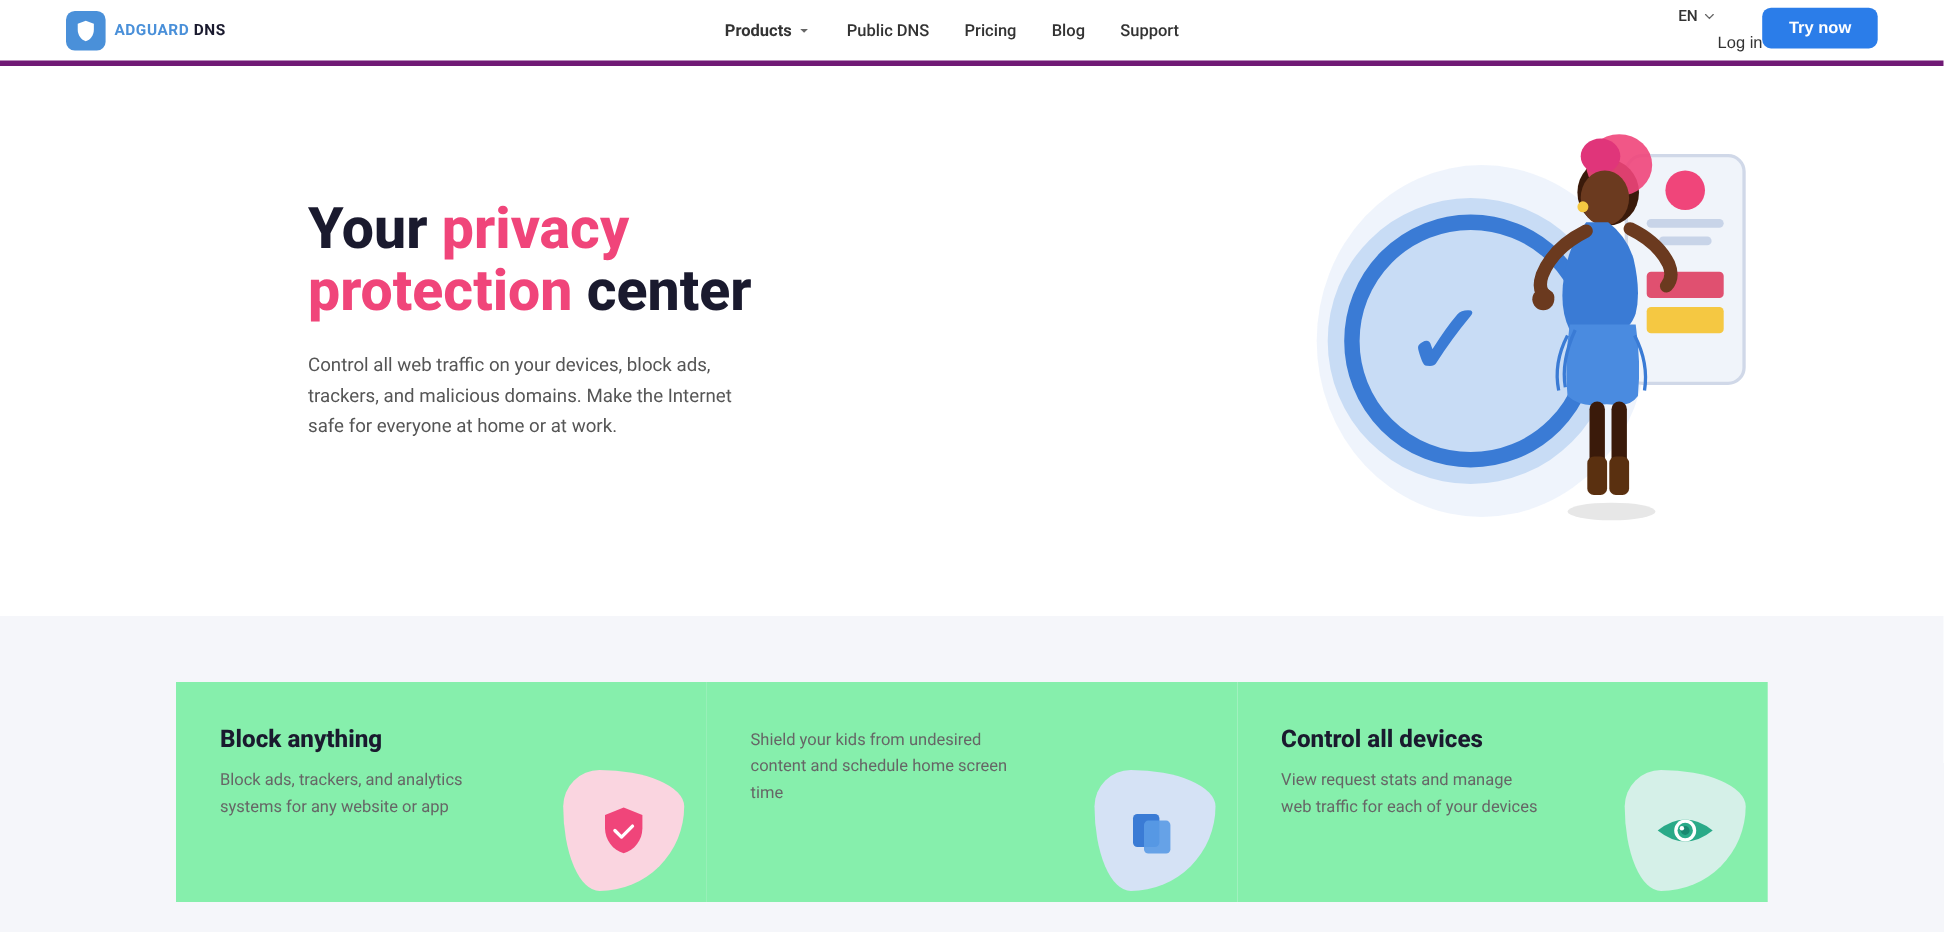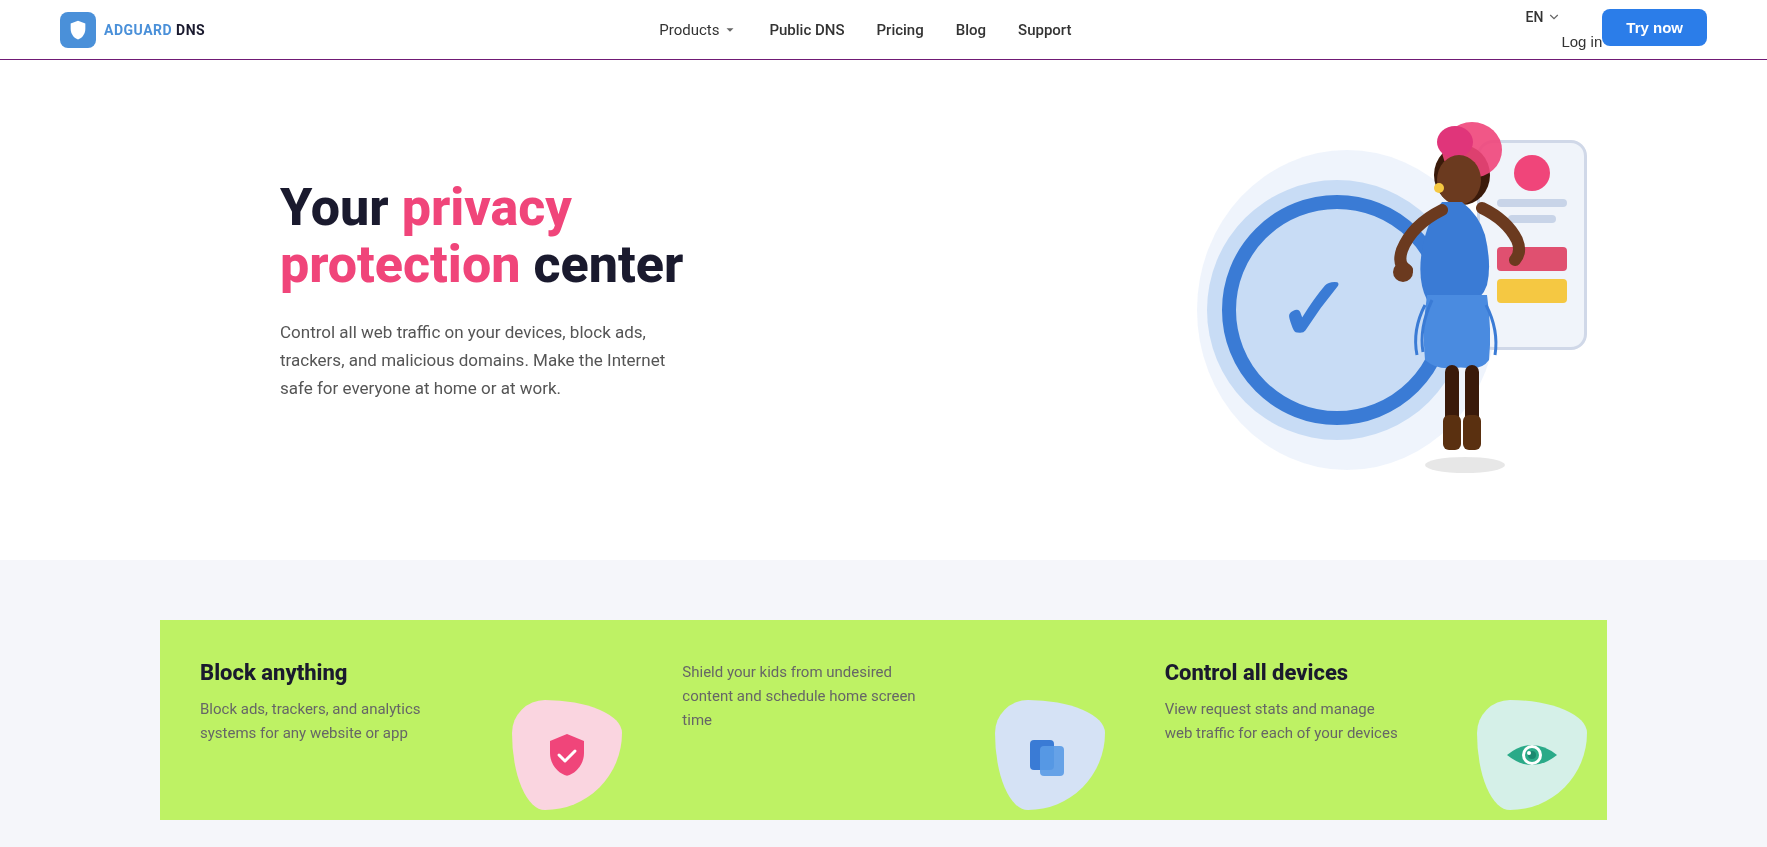--- a/index.html
+++ b/index.html
@@ -1,35 +1,35 @@
 <!DOCTYPE html>
 <html><head>
   <meta charset="utf-8">
   <style>
     * { margin: 0; padding: 0; box-sizing: border-box; }
     body { font-family: -apple-system, BlinkMacSystemFont, 'Segoe UI', Roboto, sans-serif; background: #fff; color: #1a1a2e; overflow-x: hidden; }
 
     
     nav {
       display: flex; align-items: center; justify-content: space-between;
-      padding: 0 60px; height: 60px; border-bottom: 1px solid #701a75;
+      padding: 0 60px; height: 60px; border-bottom: 5px solid #701a75;
       position: sticky; top: 0; background: #fff; z-index: 100;
     }
     .logo { display: flex; align-items: center; gap: 8px; text-decoration: none; }
     .logo-icon {
       width: 36px; height: 36px; background: #4a90d9; border-radius: 8px;
       display: flex; align-items: center; justify-content: center;
     }
     .logo-icon svg { width: 22px; height: 22px; fill: white; }
     .logo-text { font-size: 14px; font-weight: 700; color: #1a1a2e; letter-spacing: 0.5px; text-transform: uppercase; }
     .logo-text span { color: #4a90d9; }
 
     .nav-links { display: flex; align-items: center; gap: 32px; }
     .nav-links a { text-decoration: none; color: #333; font-size: 15px; font-weight: 500; }
-    .nav-dropdown { display: flex; align-items: center; gap: 4px; cursor: pointer; color: #333; font-size: 15px; font-weight: 400; }
+    .nav-dropdown { display: flex; align-items: center; gap: 4px; cursor: pointer; color: #333; font-size: 15px; font-weight: 700; }
     .nav-dropdown svg { width: 14px; height: 14px; fill: #666; }
 
     .nav-right { display: flex; align-items: flex-start; }
     .lang-selector { display: flex; align-items: center; gap: 4px; cursor: pointer; font-size: 14px; color: #333; font-weight: 500; }
     .lang-selector svg { width: 14px; height: 14px; fill: #666; }
     .btn-login { background: none; border: none; cursor: pointer; font-size: 15px; color: #333; font-weight: 500; margin-top: 24px; }
     .btn-try { background: #2b7de9; color: white; border: none; border-radius: 8px; padding: 10px 24px; font-size: 15px; font-weight: 600; cursor: pointer; }
 
     
     .hero {
@@ -75,21 +75,21 @@
       width: 180px; height: 360px;
     }
 
     
     .features {
       background: #f5f6fa;
       padding: 60px 160px;
       display: grid; grid-template-columns: repeat(3, 1fr); gap: 0;
     }
     .feature-card {
-      background: #bef264;
+      background: #86efac;
       padding: 40px 40px 40px 40px;
       position: relative; overflow: hidden;
       min-height: 200px;
     }
     .feature-title { font-size: 22px; font-weight: 800; color: #1a1a2e; margin-bottom: 12px; }
     .feature-desc { font-size: 15px; color: #666; line-height: 1.6; max-width: 240px; }
     .feature-blob {
       position: absolute; right: 20px; bottom: 10px;
       width: 110px; height: 110px; border-radius: 30% 70% 70% 30% / 30% 30% 70% 70%;
       display: flex; align-items: center; justify-content: center;

